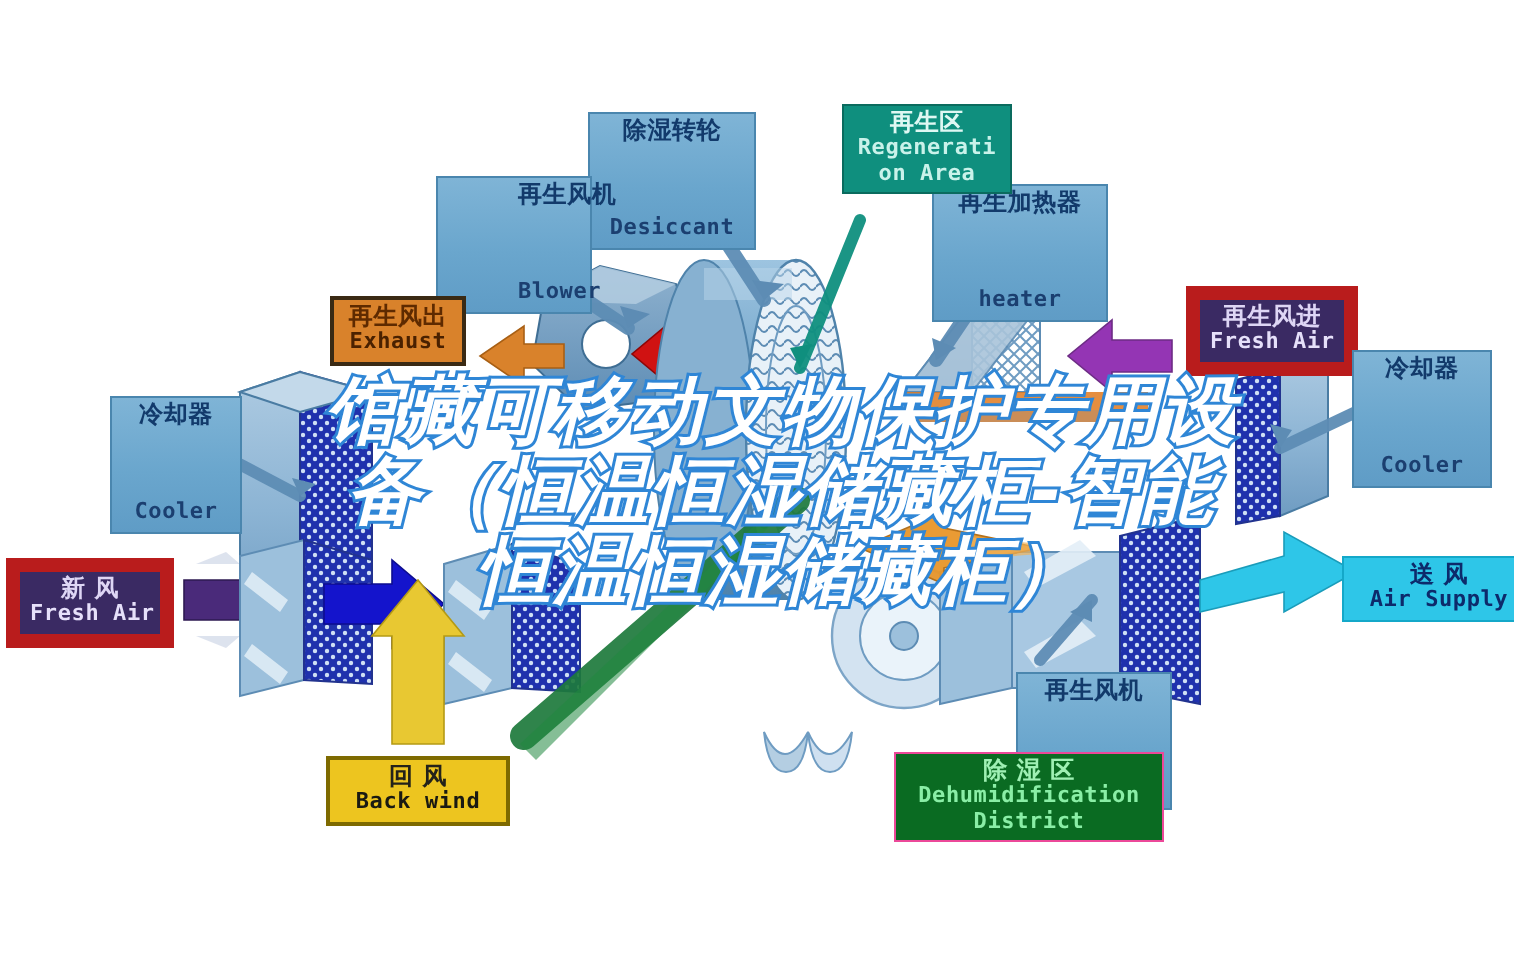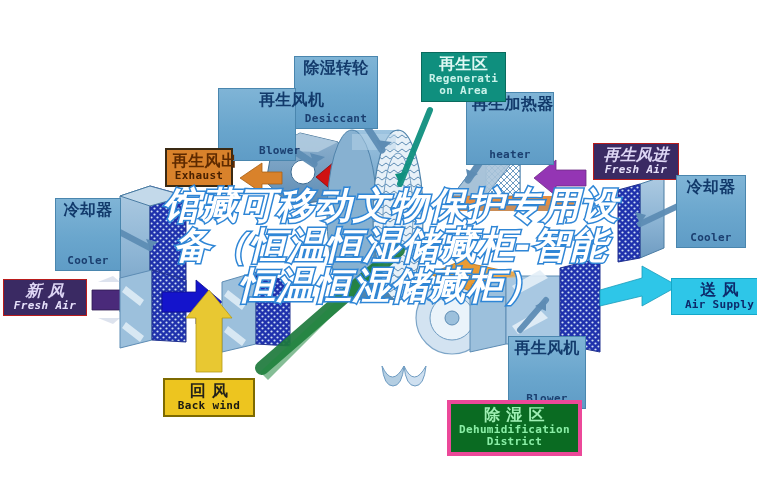--- a/index.html
+++ b/index.html
@@ -32,21 +32,21 @@
     text-align: center;
     line-height: 1.12;
     letter-spacing: 0.3px;
     white-space: nowrap;
     padding: 2px 5px 3px 5px;
   }
   .label-box .cn {
     display: block;
     font-family: "DejaVu Sans", sans-serif;
     font-weight: 700;
-    font-size: 16px;
+    font-size: 12px;
   }
   .label-box .en {
     display: block;
     font-family: "DejaVu Sans Mono", monospace;
     font-weight: 700;
     font-size: 11px;
   }
 
   
   .lb-blue {
@@ -68,32 +68,30 @@
   .lb-teal {
     background: #0f8f7e;
     border: 1px solid #0a6b5e;
     color: #dff8f3;
   }
   .lb-teal .en { color: #c9f2ea; }
 
   
   .lb-green {
     background: #0a6b22;
-    border: 4px solid #ec4899;
+    border: 1px solid #ec4899;
     color: #9ff0b4;
-    margin-top: 24px;
   }
   .lb-green .en { color: #8aeea6; }
 
   
   .lb-purple {
     background: #3a2a63;
-    border: 1px solid #b91c1c;
+    border: 7px solid #b91c1c;
     color: #ded6f5;
-    font-style: italic;
   }
   .lb-purple .en { color: #e6e0fa; }
 
   
   .lb-orange {
     background: #d9822b;
     border: 2px solid #3a2a14;
     color: #5e2a00;
   }
   .lb-orange .en { color: #4a2100; }

